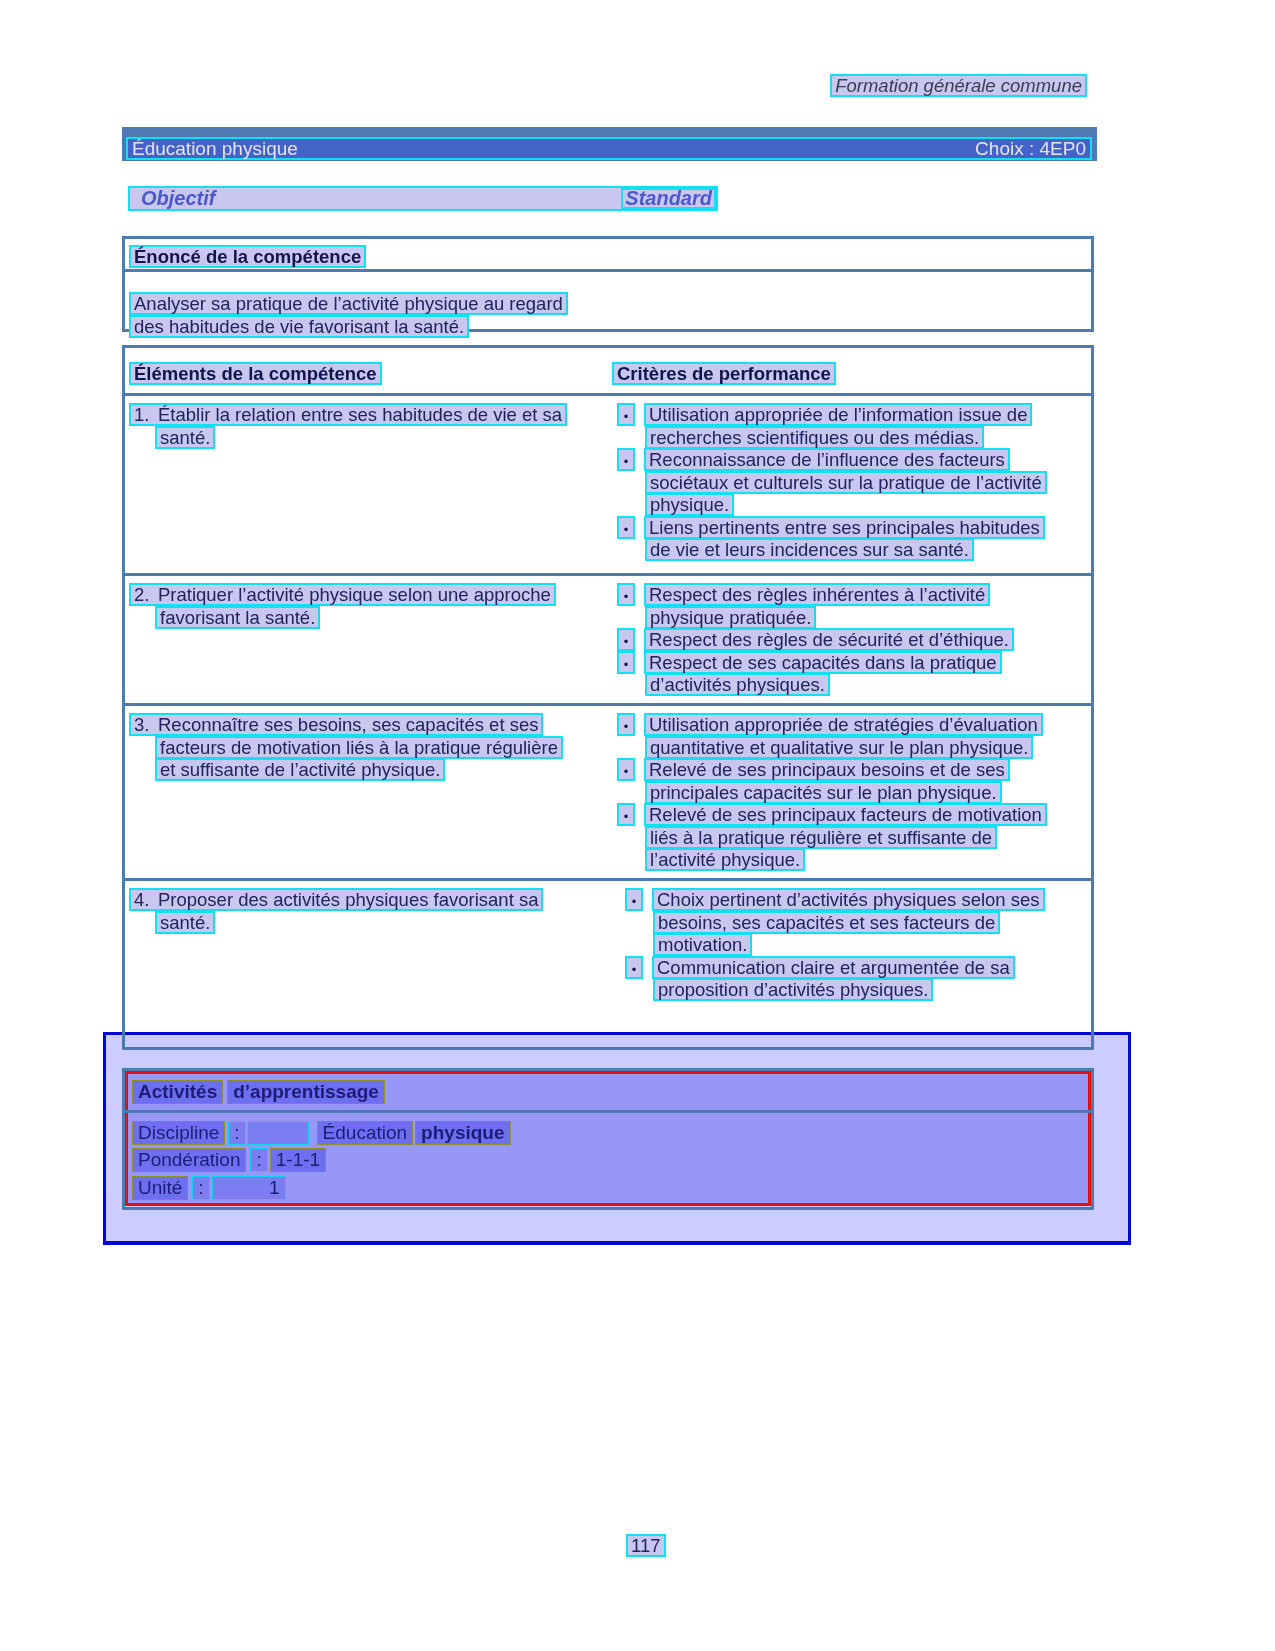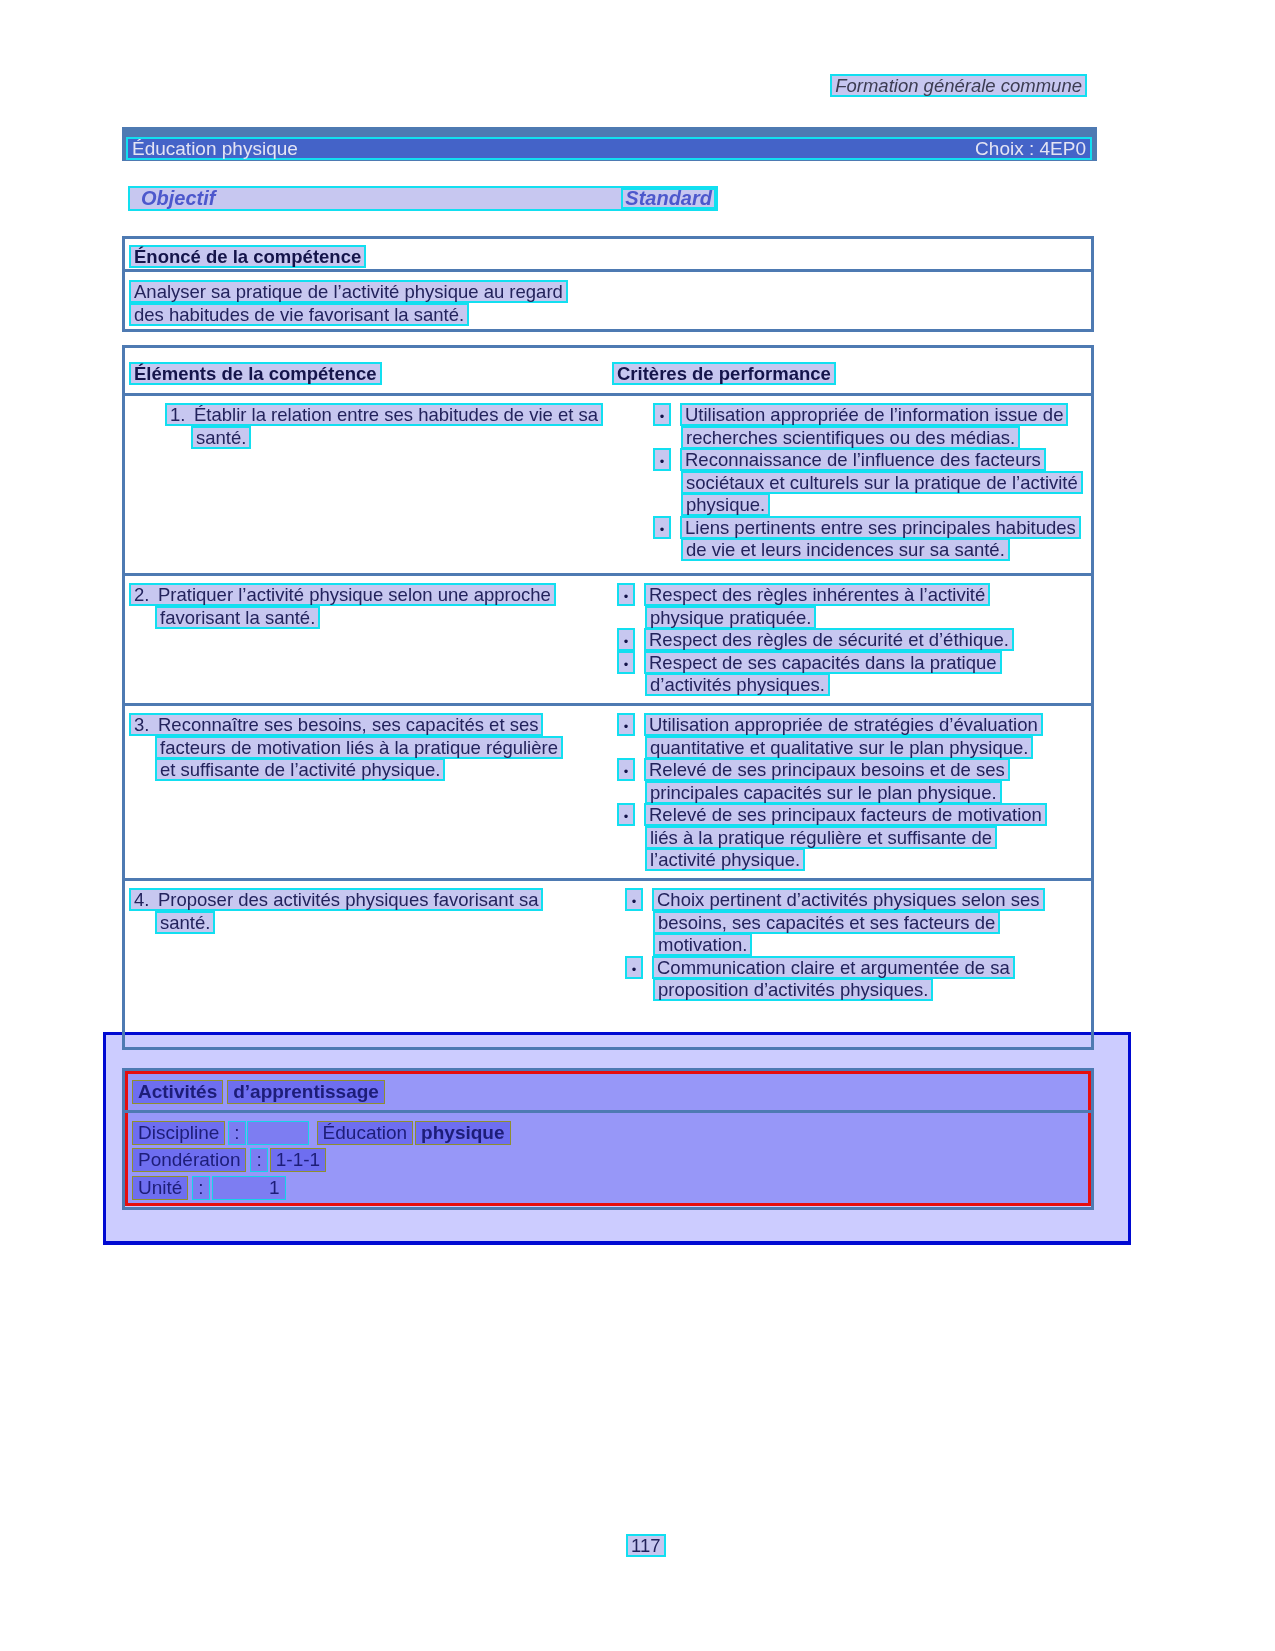--- a/index.html
+++ b/index.html
@@ -38,27 +38,27 @@
             display:flex;justify-content:space-between;align-items:center;
             font-weight:bold;font-style:italic;font-size:20px;color:var(--objblue);}
   .obj-head .left{padding-left:11px;}
   .obj-head .right{border:2px solid var(--cyan);background:var(--lav);
                    padding:0 2px;line-height:17px;height:17px;box-sizing:content-box;}
 
   .tbl{position:absolute;left:122px;box-sizing:border-box;border:3px solid var(--steel);
        background:transparent;}
   #table1{top:236px;width:972px;height:96px;}
   #table1 .thead{height:33px;border-bottom:3px solid var(--steel);padding:6px 0 0 4px;box-sizing:border-box;}
-  #table1 .tbody{padding:8px 0 0 4px;}
+  #table1 .tbody{padding:20px 0 0 4px;}
 
   #table2{top:345px;width:972px;height:705px;}
   #table2 .thead{position:relative;height:45px;box-sizing:border-box;padding:14px 0 0 4px;}
   #table2 .col2-head{position:absolute;left:487px;top:14px;}
   .trow{display:flex;border-top:3px solid var(--steel);box-sizing:border-box;}
-  #row1{height:180px;padding-left:36px;} #row2{height:130px;} #row3{height:175px;} #row4{height:177px;gap:8px;}
+  #row1{height:180px;} #row2{height:130px;} #row3{height:175px;} #row4{height:177px;gap:8px;}
   .col-left{width:487px;box-sizing:border-box;padding:7px 0 0 4px;}
   .col-right{flex:1;box-sizing:border-box;padding:7px 0 0 5px;}
 
   .bottom-panel{position:absolute;left:103px;top:1032px;width:1028px;height:213px;
        background:var(--panelbg);border:3px solid var(--panelborder);border-bottom-width:4px;
        box-sizing:border-box;}
   #acttable{top:1068px;width:972px;height:142px;}
   .red-box{position:absolute;left:125px;top:1071px;width:966px;height:135px;
        border:3px solid var(--red);background:rgba(86,86,240,0.45);box-sizing:border-box;}
   .act-content{position:absolute;left:122px;top:1068px;width:972px;height:142px;}

